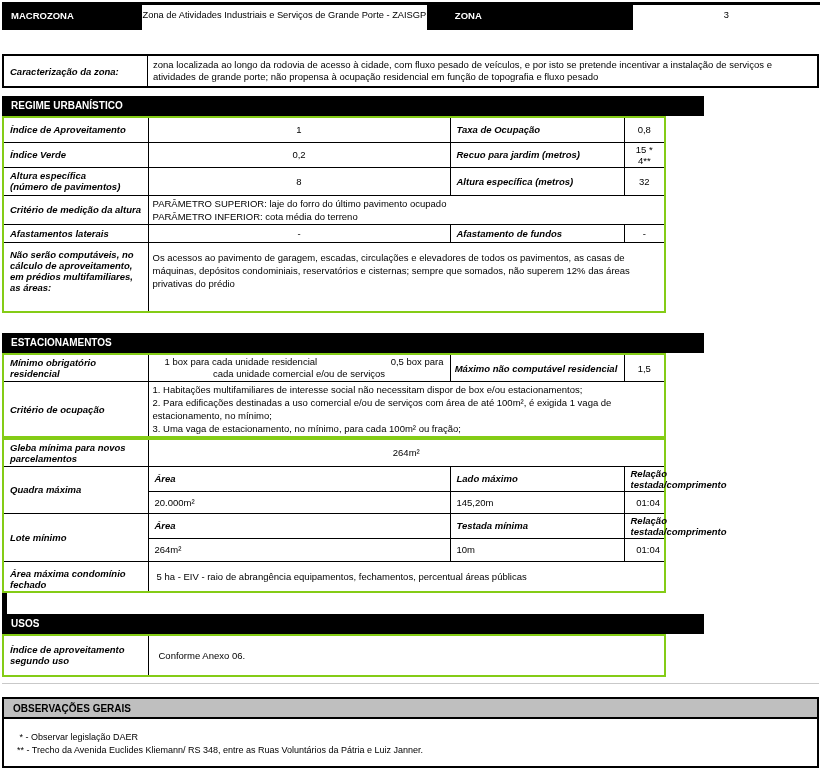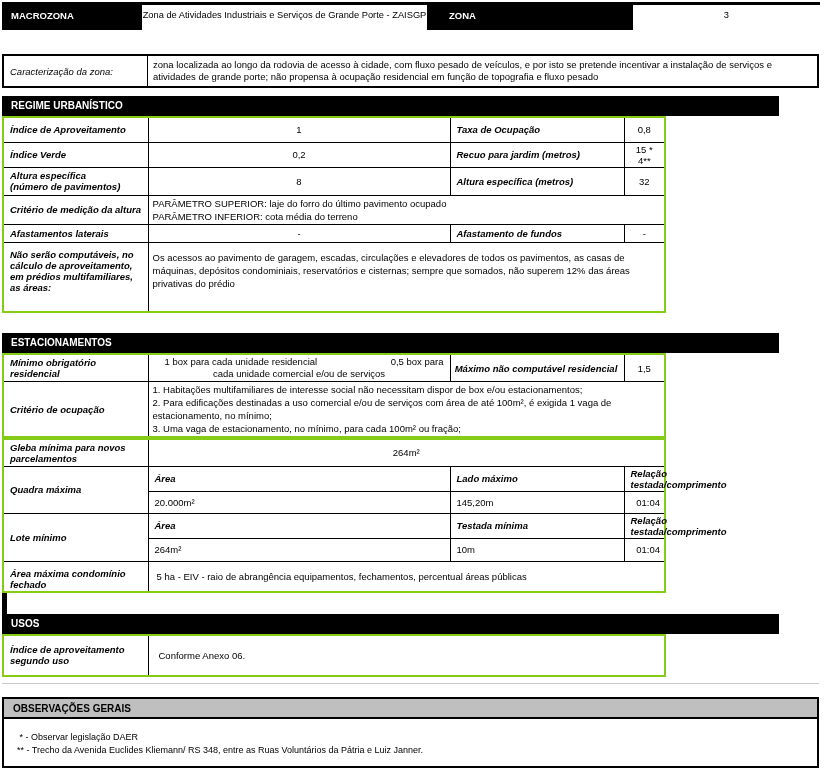--- a/index.html
+++ b/index.html
@@ -3,32 +3,32 @@
 <meta charset="utf-8">
 <style>
   html,body{margin:0;padding:0;background:#fff;}
   body{width:824px;height:779px;font-family:"Liberation Sans",sans-serif;color:#000;overflow:hidden;}
   .sheet{padding:2px 0 0 2px;}
 
   
   .topband{height:28px;background:#000;display:flex;width:818px;}
   .tb-label{color:#fff;font-weight:bold;font-size:9.5px;line-height:28px;padding-left:9px;box-sizing:border-box;}
   .tb-label.mz{width:146px;}
-  .tb-label.zn{width:214px;padding-left:22px;}
+  .tb-label.zn{width:214px;padding-left:28px;}
   .tb-cell{background:#fff;height:32px;margin-top:3px;line-height:21px;text-align:center;font-size:9.3px;box-sizing:border-box;}
   .tb-cell.c1{width:298px;}
   .tb-cell.c2{width:196px;}
 
   
   .carac{margin-top:24px;width:817px;box-sizing:border-box;border:2px solid #000;display:flex;min-height:34px;}
-  .carac-label{width:144px;border-right:1px solid #000;display:flex;align-items:center;padding-left:6px;font-weight:normal;font-style:italic;font-size:9.5px;box-sizing:border-box;}
+  .carac-label{width:144px;border-right:1px solid #000;display:flex;align-items:center;padding-left:6px;font-weight:bold;font-style:italic;font-size:9.5px;box-sizing:border-box;}
   .carac-value{flex:1;font-size:9.5px;line-height:12px;padding:3px 6px 3px 5px;}
 
   
-  .bar{background:#000;color:#fff;font-weight:bold;font-size:10px;height:20px;line-height:20px;padding-left:9px;width:777px;box-sizing:border-box;}
+  .bar{background:#000;color:#fff;font-weight:bold;font-size:10px;height:20px;line-height:20px;padding-left:9px;width:702px;box-sizing:border-box;}
   .bar.gray{background:#bfbfbf;color:#000;border-bottom:2px solid #000;width:100%;}
 
   
   table.grid{border-collapse:collapse;width:664px;table-layout:fixed;border:2px solid #84cc16;}
   table.grid td{border:1px solid #000;font-size:9.5px;padding:1px 4px;vertical-align:middle;line-height:11px;box-sizing:border-box;}
   .lbl{font-weight:bold;font-style:italic;padding-left:6px !important;white-space:pre-wrap;}
   .ctr{text-align:center;}
   .rgt{text-align:right;padding-right:4px !important;}
   .pre{white-space:pre-wrap;}
   .vtop{vertical-align:top !important;}

